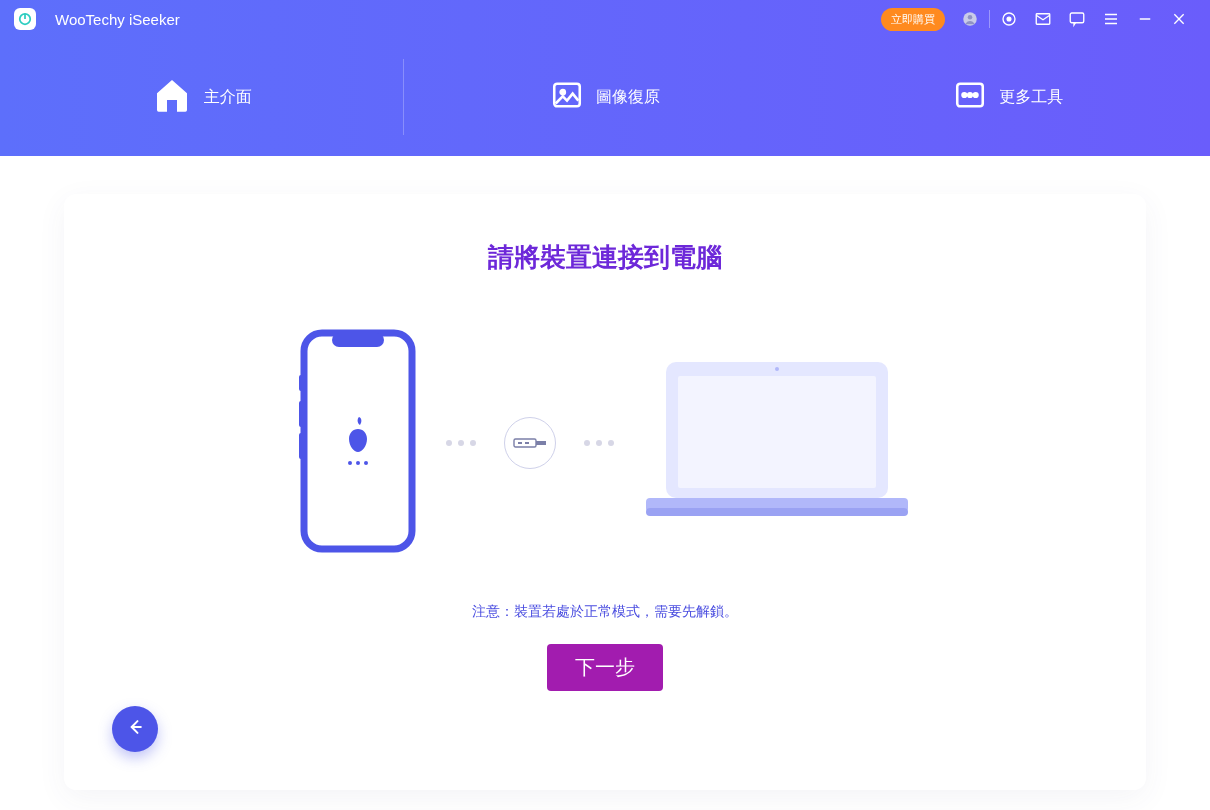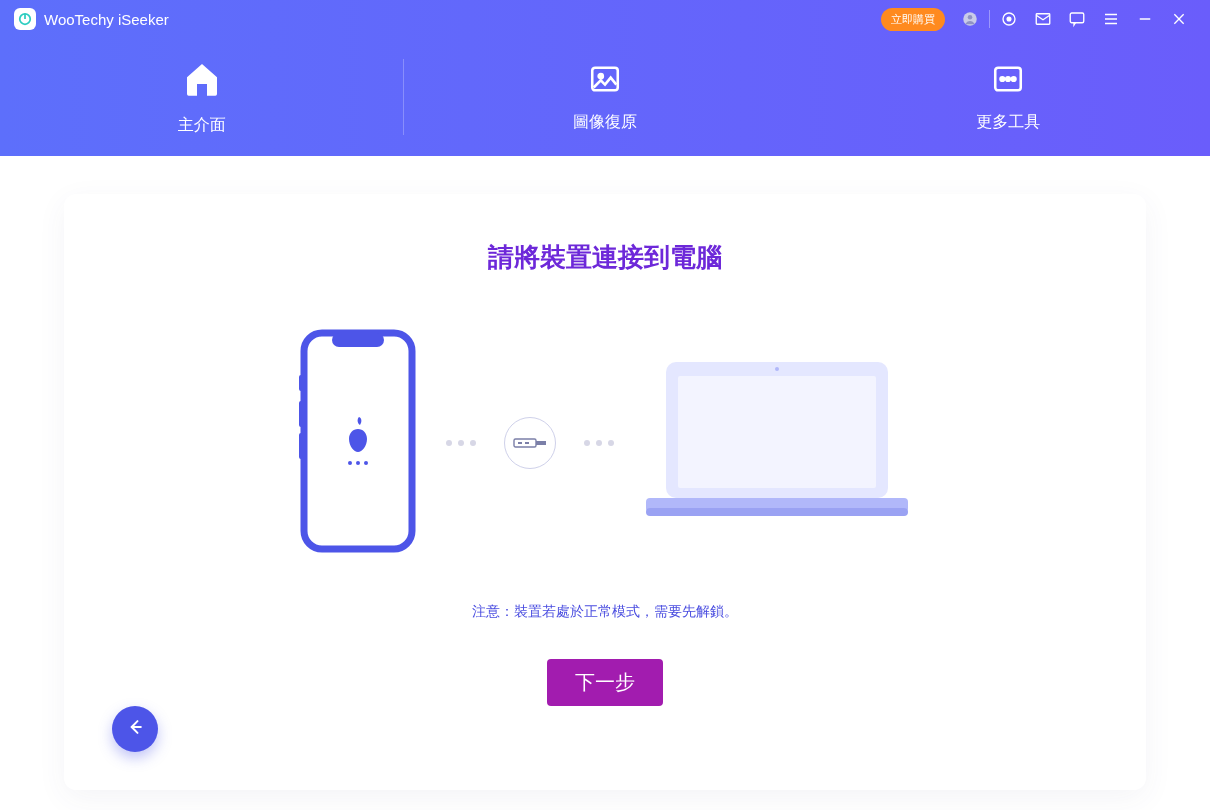--- a/index.html
+++ b/index.html
@@ -14,21 +14,21 @@
     height: 38px;
     background: linear-gradient(90deg, #5d6ffb 0%, #6a5dfb 100%);
     display: flex;
     align-items: center;
     padding: 0 14px;
     color: #fff;
   }
   .titlebar .app-brand {
     display: flex;
     align-items: center;
-    gap: 8px;
+    gap: 19px;
     font-size: 15px;
   }
   .titlebar .spacer { flex: 1; }
   .buy-btn {
     background: #ff8a1f;
     color: #fff;
     font-size: 11px;
     padding: 4px 10px;
     border-radius: 12px;
     margin-right: 8px;
@@ -49,21 +49,21 @@
   }
 
   .navbar {
     height: 118px;
     background: linear-gradient(90deg, #5d6ffb 0%, #6a5dfb 100%);
     display: flex;
   }
   .nav-item {
     flex: 1;
     display: flex;
-    flex-direction: column;
+    flex-direction: row;
     align-items: center;
     justify-content: center;
     gap: 12px;
     color: #fff;
     font-size: 16px;
     cursor: pointer;
     position: relative;
   }
   .nav-item.active {
     background: rgba(0,0,30,0.08);
@@ -113,21 +113,21 @@
     background: #d7d7e6;
   }
   .plug-circle {
     width: 52px; height: 52px; border-radius: 50%;
     border: 1px solid #cfd1ea;
     display: flex; align-items: center; justify-content: center;
   }
   .notice {
     color: #4b4ee0;
     font-size: 14px;
-    margin-bottom: 38px;
+    margin-bottom: 23px;
   }
   .next-btn {
     background: #a21caf;
     color: #fff;
     border: none;
     font-size: 20px;
     padding: 10px 28px;
     border-radius: 4px;
     cursor: pointer;
   }

